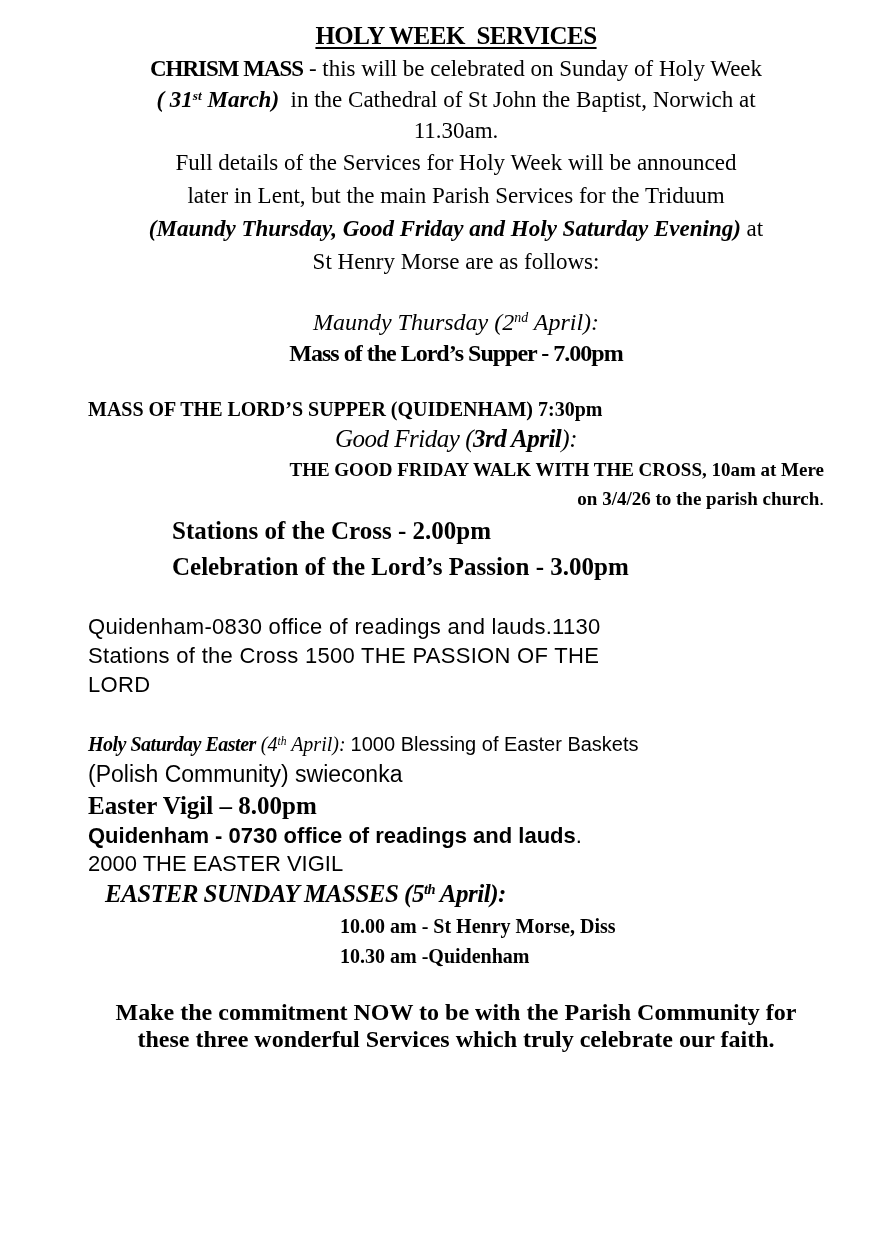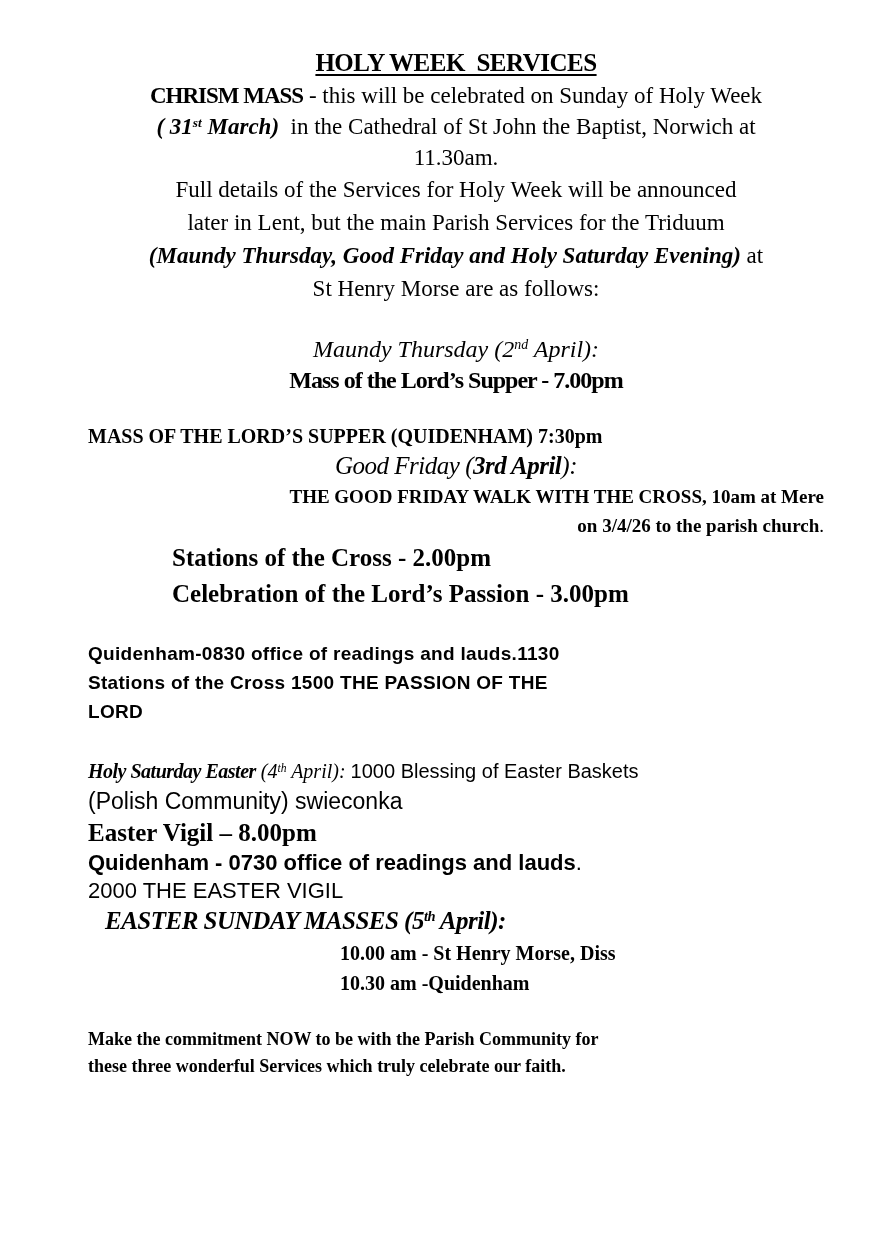--- a/index.html
+++ b/index.html
@@ -3,21 +3,21 @@
 <meta charset="utf-8">
 <style>
   html, body { margin: 0; padding: 0; background: #ffffff; }
   .page {
     width: 876px;
     height: 1240px;
     background: #ffffff;
     color: #000000;
     font-family: "Liberation Serif", serif;
     box-sizing: border-box;
-    padding: 46px 52px 0 88px;
+    padding: 19px 52px 0 88px;
     overflow: hidden;
   }
   .pre { white-space: pre-wrap; }
   .b  { font-weight: bold; }
   .bi { font-weight: bold; font-style: italic; }
   sup.sp {
     font-size: 0.58em;
     vertical-align: baseline;
     position: relative;
     top: -0.55em;
@@ -41,36 +41,36 @@
 
   .maundy-head { margin-top: 29px; font-size: 24px; line-height: 31px; text-align: center; font-style: italic; }
   .maundy-mass { font-size: 24px; line-height: 30px; text-align: center; font-weight: bold; letter-spacing: -1px; }
 
   .quid-mass { margin-top: 28px; font-size: 20px; line-height: 27px; text-align: left; font-weight: bold; }
   .gf-head { font-size: 25px; line-height: 32px; text-align: center; font-style: italic; letter-spacing: -0.5px; }
   .walk-line { font-size: 19px; line-height: 29px; font-weight: bold; text-align: right; }
   .walk-line .period { font-weight: normal; }
   .big-time { font-size: 25px; line-height: 36px; font-weight: bold; padding-left: 84px; }
 
-  .quid-block { margin-top: 27px; font-family: "Liberation Sans", sans-serif; font-size: 19px; line-height: 29px; font-weight: bold; letter-spacing: 0.3px; }
+  .quid-block { margin-top: 27px; font-family: "Liberation Sans", sans-serif; font-size: 22px; line-height: 29px; font-weight: normal; letter-spacing: 0.3px; }
 
   .hs-line { margin-top: 30px; font-size: 20px; line-height: 30px; }
   .hs-line .hs-label { font-weight: bold; font-style: italic; letter-spacing: -0.5px; }
   .hs-line .hs-date { font-style: italic; }
   .hs-sans { font-family: "Liberation Sans", sans-serif; font-size: 20px; }
   .hs-line2 { font-family: "Liberation Sans", sans-serif; font-size: 23px; line-height: 30px; }
   .vigil-line { font-size: 25px; line-height: 33px; font-weight: bold; }
   .quid-0730 { font-family: "Liberation Sans", sans-serif; font-size: 22px; line-height: 28px; font-weight: bold; }
   .quid-0730 .period { font-weight: normal; }
   .vigil-2000 { font-family: "Liberation Sans", sans-serif; font-size: 22px; line-height: 27px; }
 
   .es-head { font-size: 25px; line-height: 34px; font-weight: bold; font-style: italic; padding-left: 17px; letter-spacing: -0.5px; }
   .es-mass { font-size: 20px; line-height: 30px; font-weight: bold; padding-left: 252px; }
 
-  .footer-line { font-size: 18px; line-height: 27px; font-weight: bold; text-align: left; }
+  .footer-line { font-size: 24px; line-height: 27px; font-weight: bold; text-align: center; }
   .footer-gap { margin-top: 28px; }
 </style>
 </head>
 <body>
 
 <div class="page">
 
   <div class="doc-title pre">HOLY WEEK  SERVICES</div>
 
   <div class="p1-line pre"><span class="b lead">CHRISM MASS</span><span> - this will be celebrated on Sunday of Holy Week</span></div>

